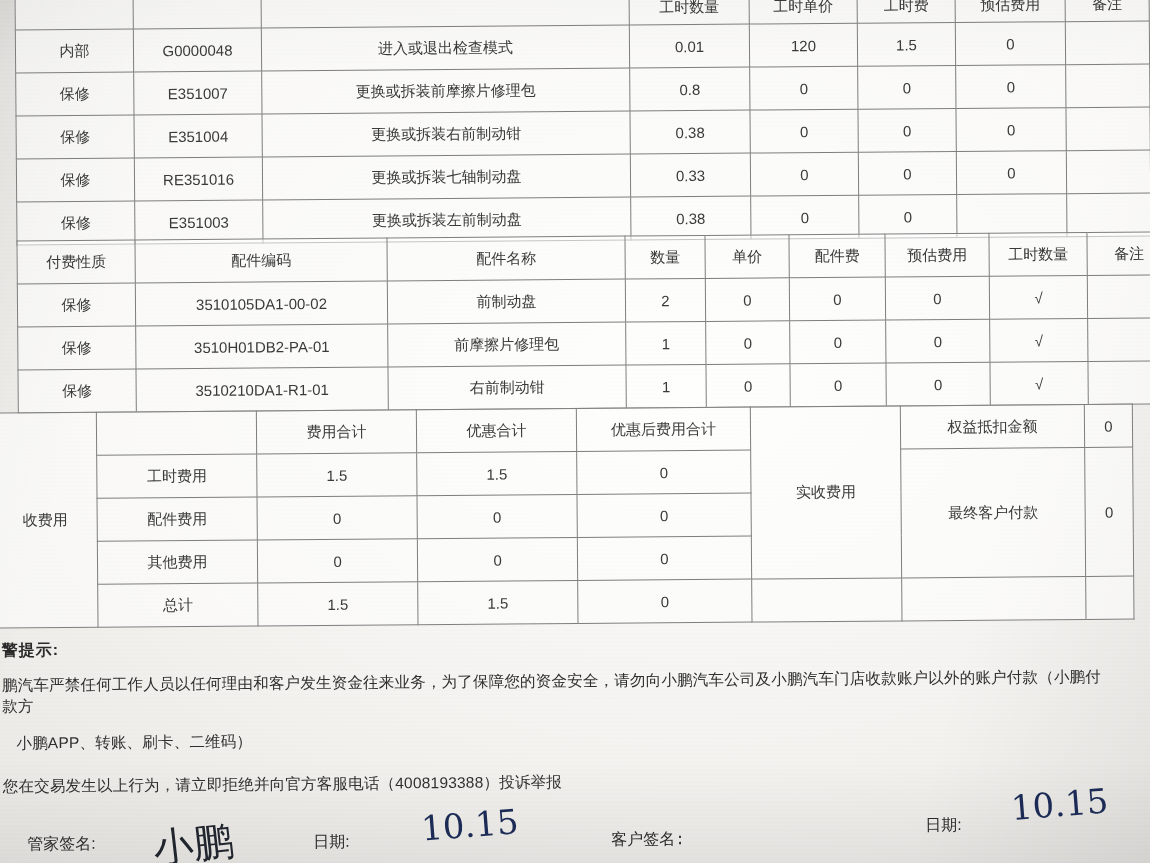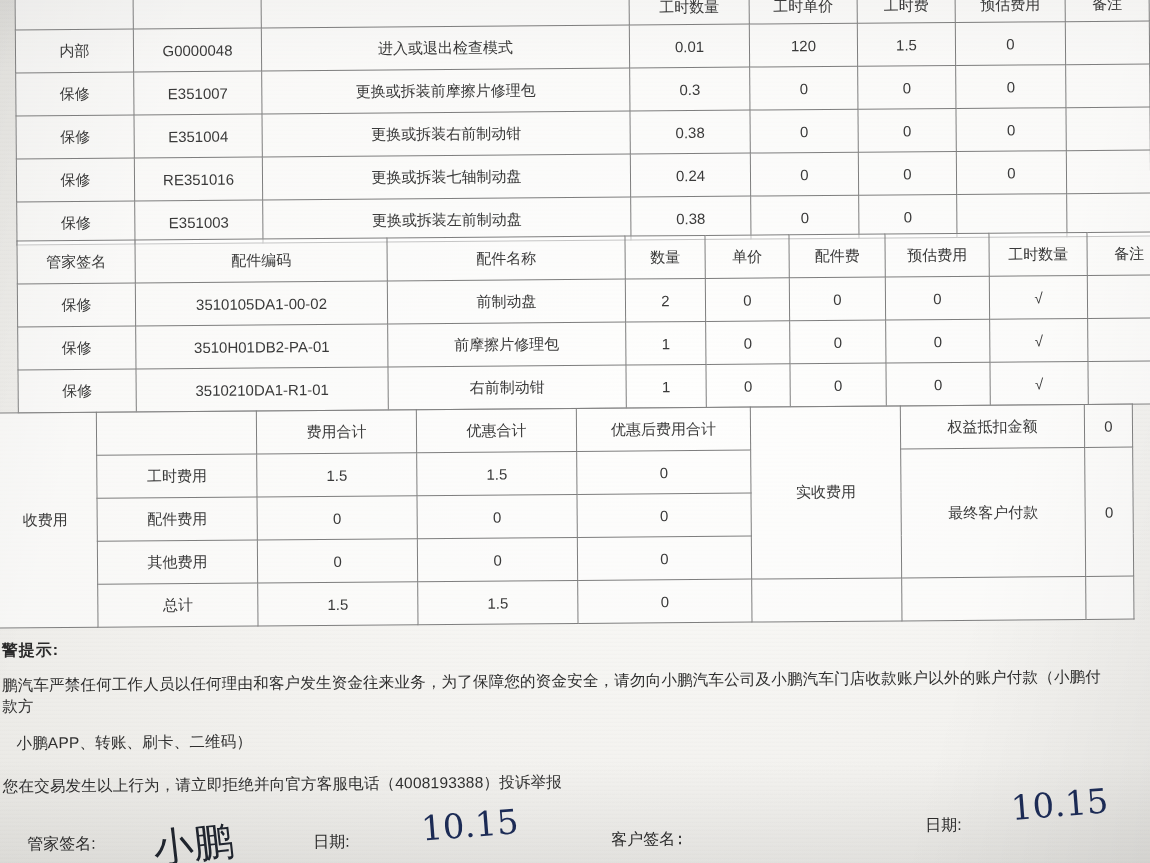--- a/index.html
+++ b/index.html
@@ -162,41 +162,41 @@
       <td>0.01</td>
       <td>120</td>
       <td>1.5</td>
       <td>0</td>
       <td></td>
     </tr>
     <tr>
       <td>保修</td>
       <td>E351007</td>
       <td>更换或拆装前摩擦片修理包</td>
-      <td>0.3</td>
+      <td>0.8</td>
       <td>0</td>
       <td>0</td>
       <td>0</td>
       <td></td>
     </tr>
     <tr>
       <td>保修</td>
       <td>E351004</td>
       <td>更换或拆装右前制动钳</td>
       <td>0.38</td>
       <td>0</td>
       <td>0</td>
       <td>0</td>
       <td></td>
     </tr>
     <tr>
       <td>保修</td>
       <td>RE351016</td>
       <td>更换或拆装七轴制动盘</td>
-      <td>0.24</td>
+      <td>0.33</td>
       <td>0</td>
       <td>0</td>
       <td>0</td>
       <td></td>
     </tr>
     <tr>
       <td>保修</td>
       <td>E351003</td>
       <td>更换或拆装左前制动盘</td>
       <td>0.38</td>
@@ -215,21 +215,21 @@
         <col style="width:238px">
       <col style="width:80px">
         <col style="width:84px">
         <col style="width:96px">
       <col style="width:104px">
         <col style="width:98px">
         <col style="width:84px">
     </colgroup>
     <tbody>
         <tr>
-      <td>管家签名</td>
+      <td>付费性质</td>
       <td>配件编码</td>
       <td>配件名称</td>
       <td>数量</td>
       <td>单价</td>
       <td>配件费</td>
       <td>预估费用</td>
       <td>工时数量</td>
       <td>备注</td>
     </tr>
     <tr>

